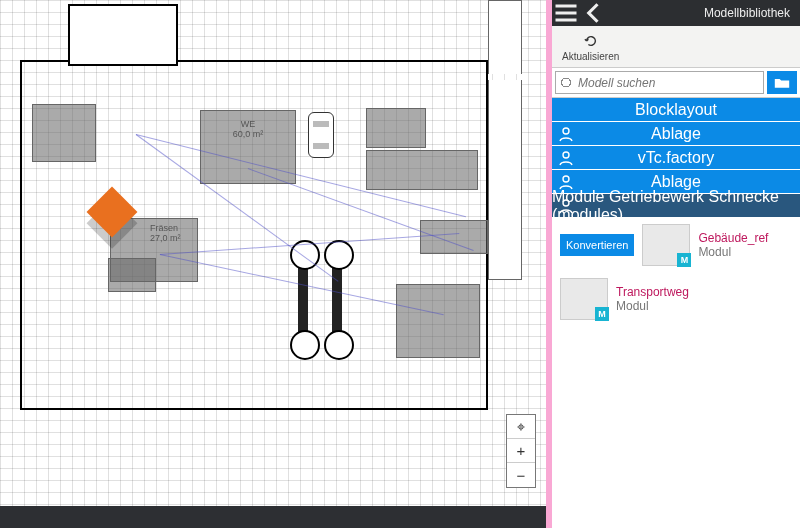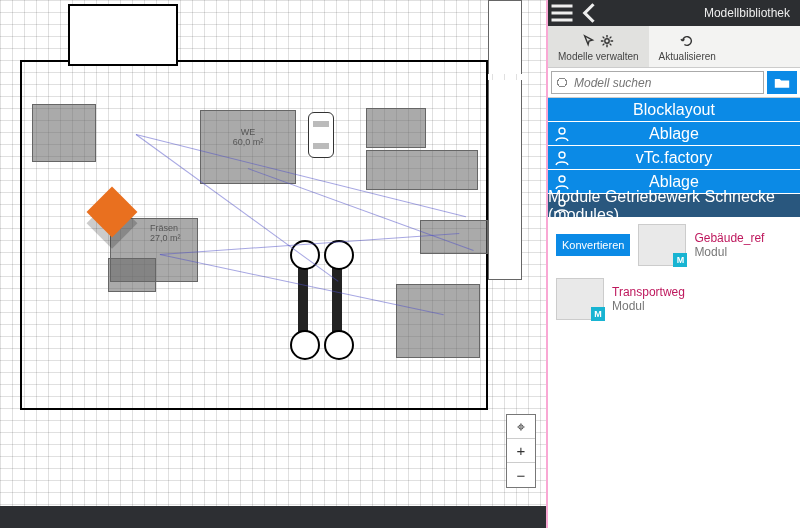--- a/index.html
+++ b/index.html
@@ -45,21 +45,21 @@
   .nav-widget { position:absolute; right:10px; bottom:40px; width:30px; border:1px solid #777; background:#fff; display:flex; flex-direction:column; }
   .nav-widget button { height:24px; border:none; border-bottom:1px solid #ccc; background:#fff; font-size:15px; cursor:pointer; color:#333; }
   .nav-widget button:last-child { border-bottom:none; }
 
   .statusbar { position:absolute; left:0; right:0; bottom:0; height:22px; background:#2d2f33; }
 
   
   .panel {
     width: 254px; flex: none;
     display:flex; flex-direction:column;
-    background:#fff; border-left:2px solid #f9a8d4;
+    background:#fff; border-left:6px solid #f9a8d4;
     box-shadow:-2px 0 4px rgba(0,0,0,.15);
   }
   .panel-titlebar {
     height:26px; background:#2c2e31; color:#eee;
     display:flex; align-items:center; font-size:12px;
   }
   .panel-titlebar .icon-btn { width:28px; height:26px; display:flex; align-items:center; justify-content:center; cursor:pointer; }
   .panel-titlebar .title { margin-left:auto; padding-right:10px; }
 
   .panel-toolbar { display:flex; height:42px; background:#f3f3f2; border-bottom:1px solid #ccc; }
@@ -103,21 +103,21 @@
 
   <div class="canvas">
 
     <div class="outline" style="left:20px; top:60px; width:468px; height:350px;"></div>
 
     <div class="outline" style="left:68px; top:4px; width:110px; height:62px; background:#fff;"></div>
 
     <div class="area shaded" style="left:32px; top:104px; width:64px; height:58px;"></div>
 
     <div class="area shaded" style="left:200px; top:110px; width:96px; height:74px;"></div>
-    <div class="room-label" style="left:200px; top:128px; width:96px;">
+    <div class="room-label" style="left:200px; top:120px; width:96px;">
       <div>WE</div>
       <div>60,0 m²</div>
     </div>
 
     <div class="area shaded" style="left:110px; top:218px; width:88px; height:64px;"></div>
     <div class="room-label" style="left:150px; top:224px; width:48px; text-align:left;">
       <div>Fräsen</div>
       <div>27,0 m²</div>
     </div>
 
@@ -162,32 +162,20 @@
       </div>
       <div class="icon-btn">
         <svg viewBox="0 0 16 16">
             <path d="M10 3 5 8l5 5" stroke="#eee" stroke-width="1.8" fill="none"></path>
           </svg>
       </div>
       <div class="title">Modellbibliothek</div>
     </div>
 
     <div class="panel-toolbar">
-      <div class="tbtn active">
-        <div class="ticons">
-          <svg viewBox="0 0 16 16">
-              <path d="M3 2l9 5-4 1-1 4z"></path>
-            </svg>
-          <svg viewBox="0 0 16 16">
-              <circle cx="8" cy="8" r="2.5"></circle>
-              <path d="M8 1v3M8 12v3M1 8h3M12 8h3M3 3l2 2M11 11l2 2M13 3l-2 2M5 11l-2 2"></path>
-            </svg>
-        </div>
-        <span>Modelle verwalten</span>
-      </div>
       <div class="tbtn">
         <div class="ticons">
           <svg viewBox="0 0 16 16">
               <path d="M3 8a5 5 0 1 1 2 4M3 8l-2-2M3 8l2-2"></path>
             </svg>
         </div>
         <span>Aktualisieren</span>
       </div>
     </div>
 

